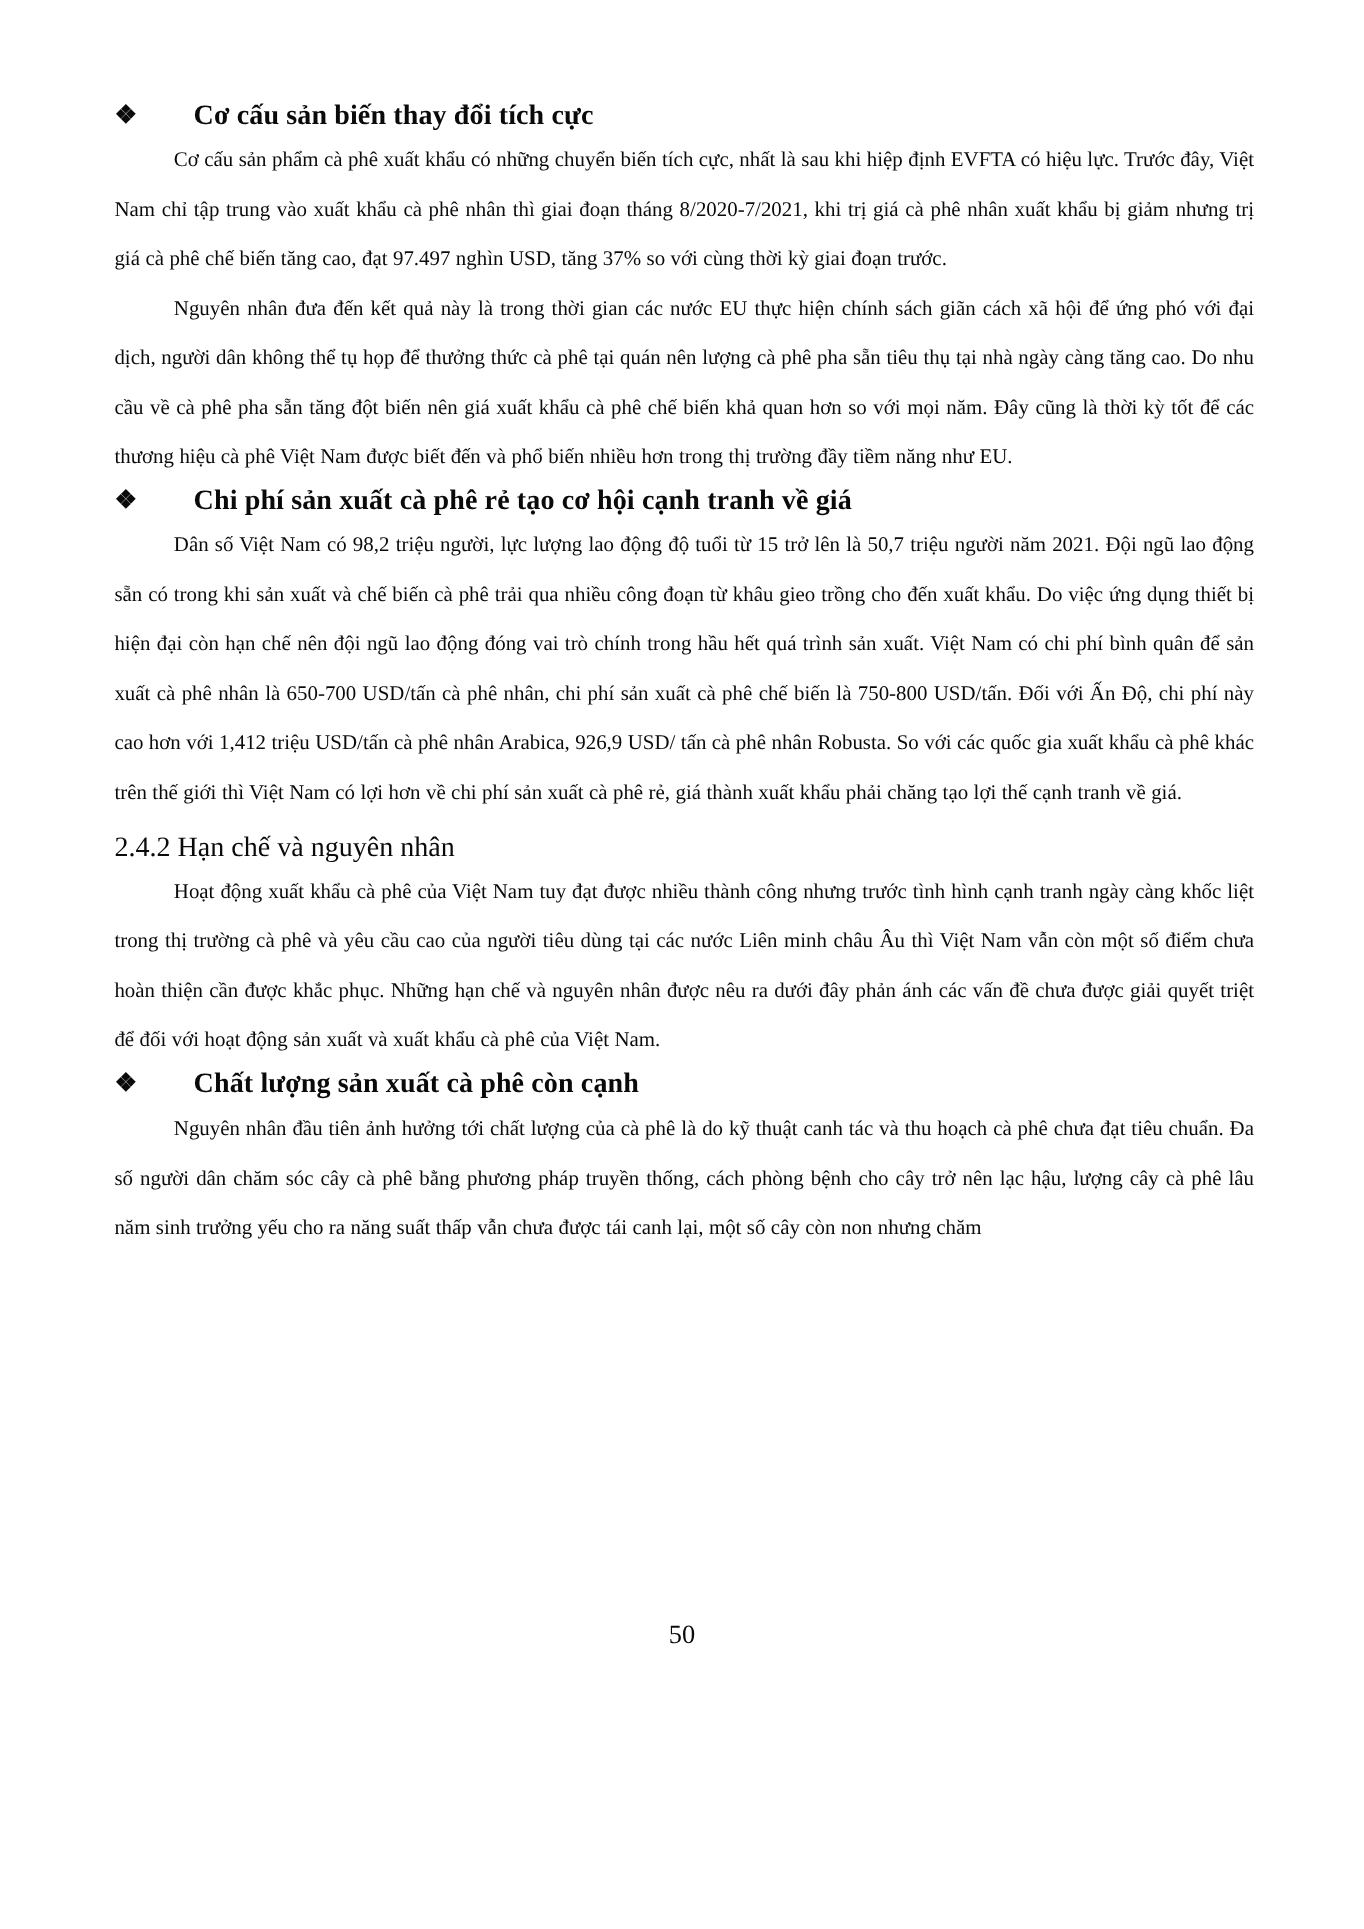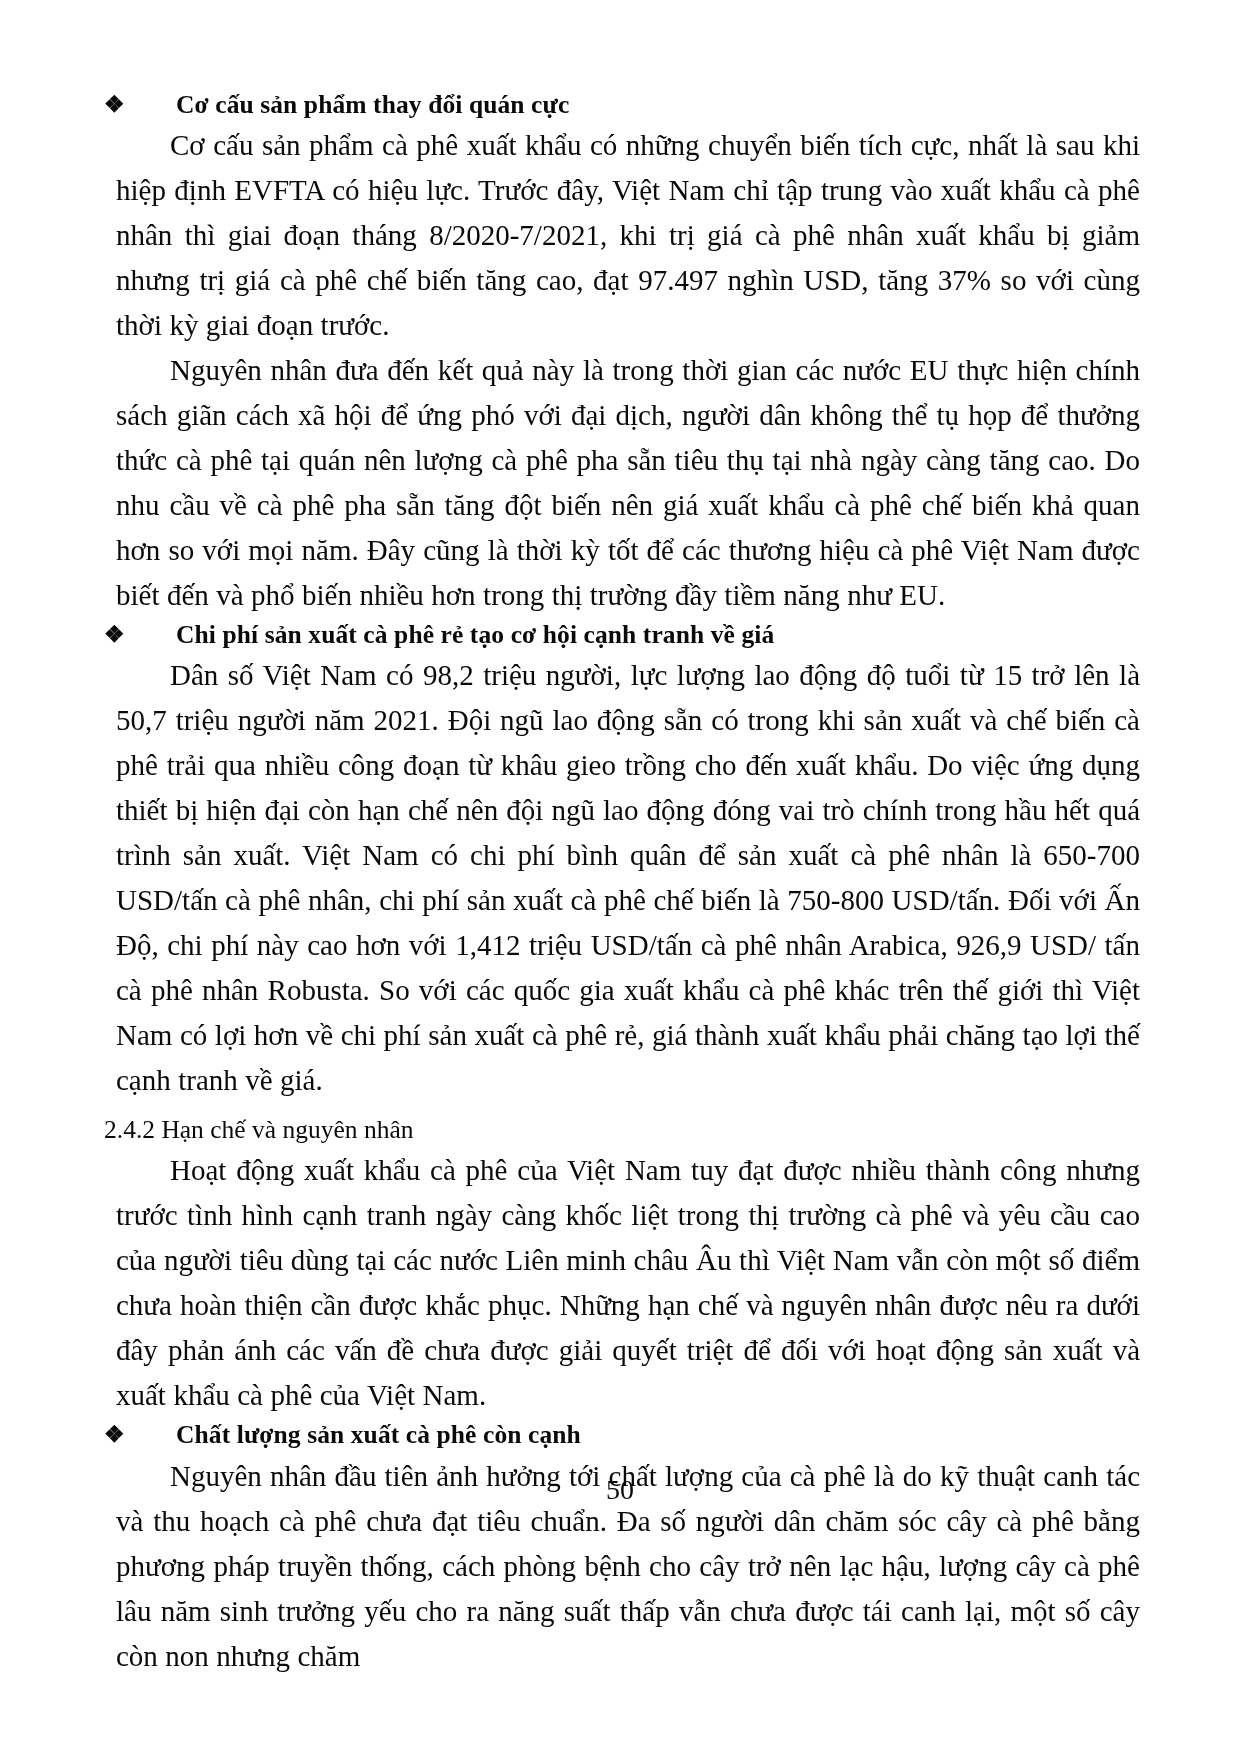--- a/index.html
+++ b/index.html
@@ -55,49 +55,49 @@
   }
   
   .section-heading {
     font-weight: normal;
     font-size: 25.5px;
     line-height: 1.30;
     margin: 10px 0 2px 0;
   }
   
   p.body {
-    margin: 0 0 0 12px;
-    font-size: 29px;
+    margin: 0 0 0 0;
+    font-size: 19px;
     line-height: 45px;
     text-align: justify;
     text-justify: inter-word;
     text-indent: 54px;
     word-spacing: 0.2px;
   }
   .page-number {
     position: absolute;
     left: 0;
     right: 0;
     top: 1474px;
     text-align: center;
-    font-size: 28px;
+    font-size: 24px;
     font-family: "Liberation Serif", "DejaVu Serif", serif;
     color: #0a0a0a;
   }
 </style>
 </head>
 <body>
 
 <div class="page">
   <div class="content">
 
     <div class="bullet-heading">
       <span class="bullet-glyph">❖</span>
       <span class="bullet-spacer"></span>
-      <span class="bullet-text">Cơ cấu sản phẩm thay đổi quán cực</span>
+      <span class="bullet-text">Cơ cấu sản biến thay đổi tích cực</span>
     </div>
 
     <p class="body">Cơ cấu sản phẩm cà phê xuất khẩu có những chuyển biến tích cực, nhất là sau khi hiệp định EVFTA có hiệu lực. Trước đây, Việt Nam chỉ tập trung vào xuất khẩu cà phê nhân thì giai đoạn tháng 8/2020-7/2021, khi trị giá cà phê nhân xuất khẩu bị giảm nhưng trị giá cà phê chế biến tăng cao, đạt 97.497 nghìn USD, tăng 37% so với cùng thời kỳ giai đoạn trước.</p>
 
     <p class="body">Nguyên nhân đưa đến kết quả này là trong thời gian các nước EU thực hiện chính sách giãn cách xã hội để ứng phó với đại dịch, người dân không thể tụ họp để thưởng thức cà phê tại quán nên lượng cà phê pha sẵn tiêu thụ tại nhà ngày càng tăng cao. Do nhu cầu về cà phê pha sẵn tăng đột biến nên giá xuất khẩu cà phê chế biến khả quan hơn so với mọi năm. Đây cũng là thời kỳ tốt để các thương hiệu cà phê Việt Nam được biết đến và phổ biến nhiều hơn trong thị trường đầy tiềm năng như EU.</p>
 
     <div class="bullet-heading">
       <span class="bullet-glyph">❖</span>
       <span class="bullet-spacer"></span>
       <span class="bullet-text">Chi phí sản xuất cà phê rẻ tạo cơ hội cạnh tranh về giá</span>

